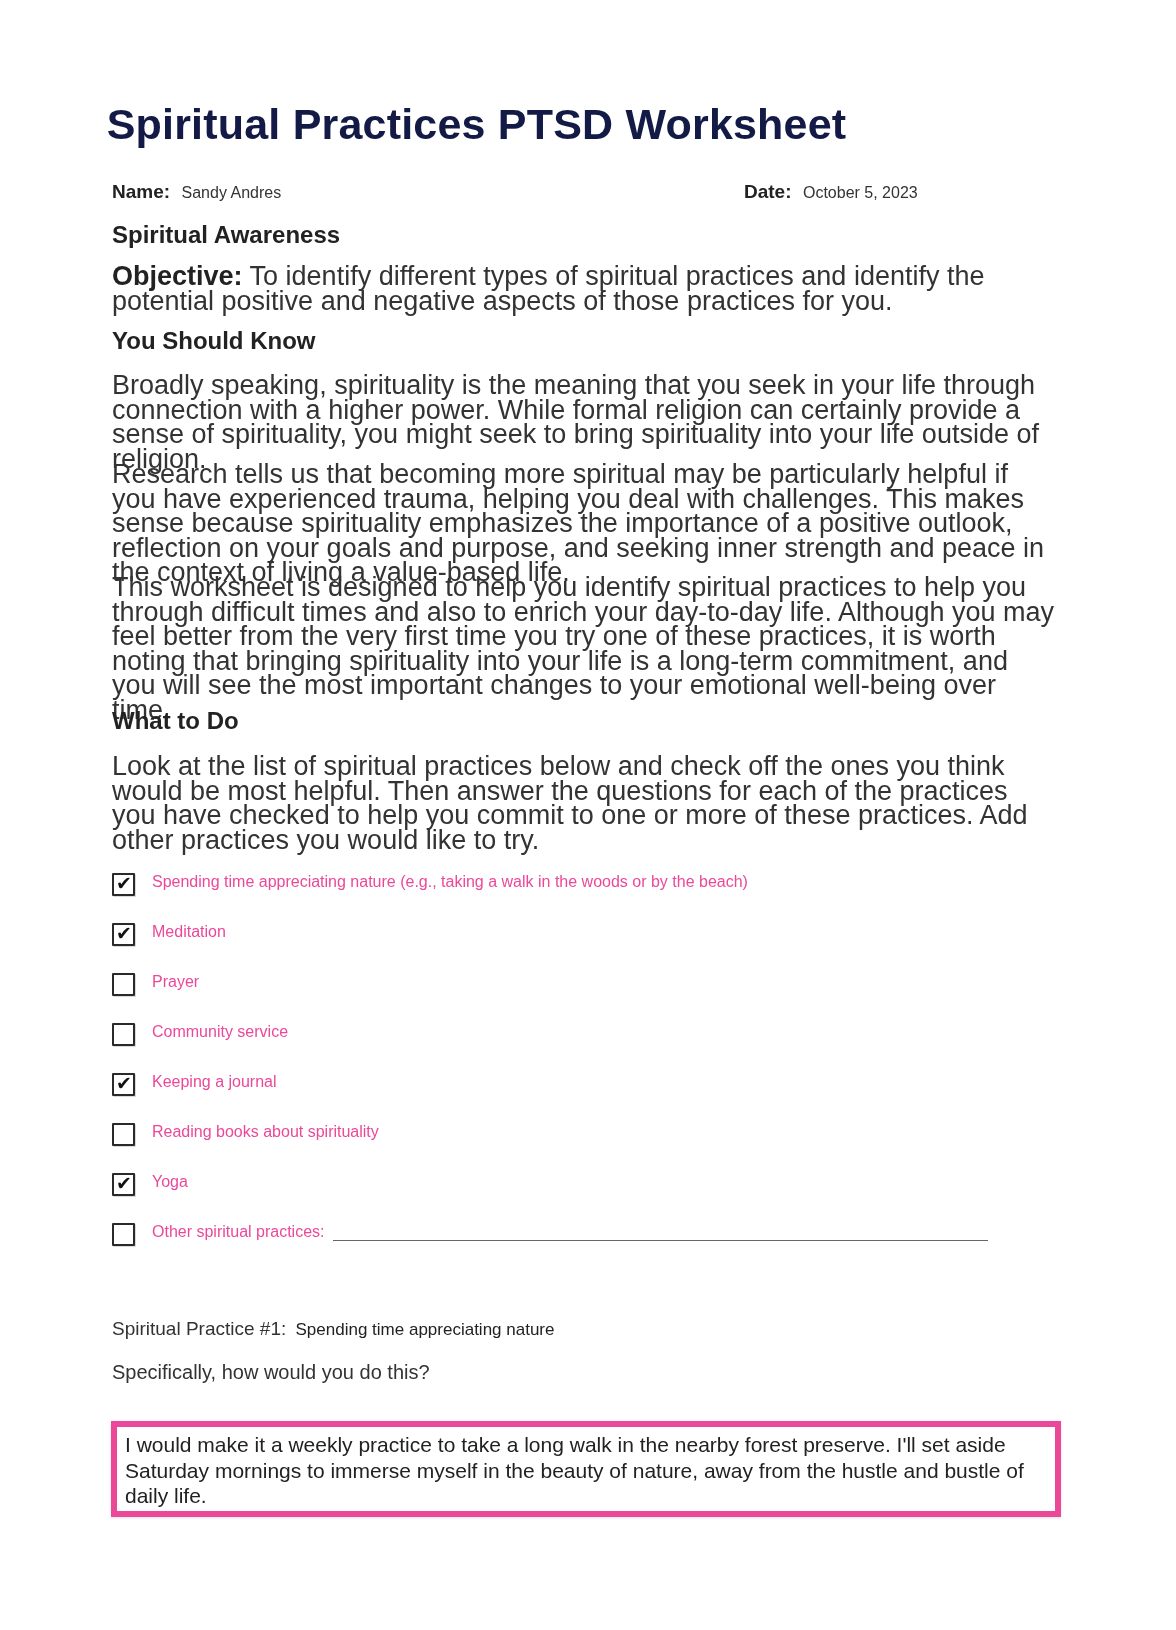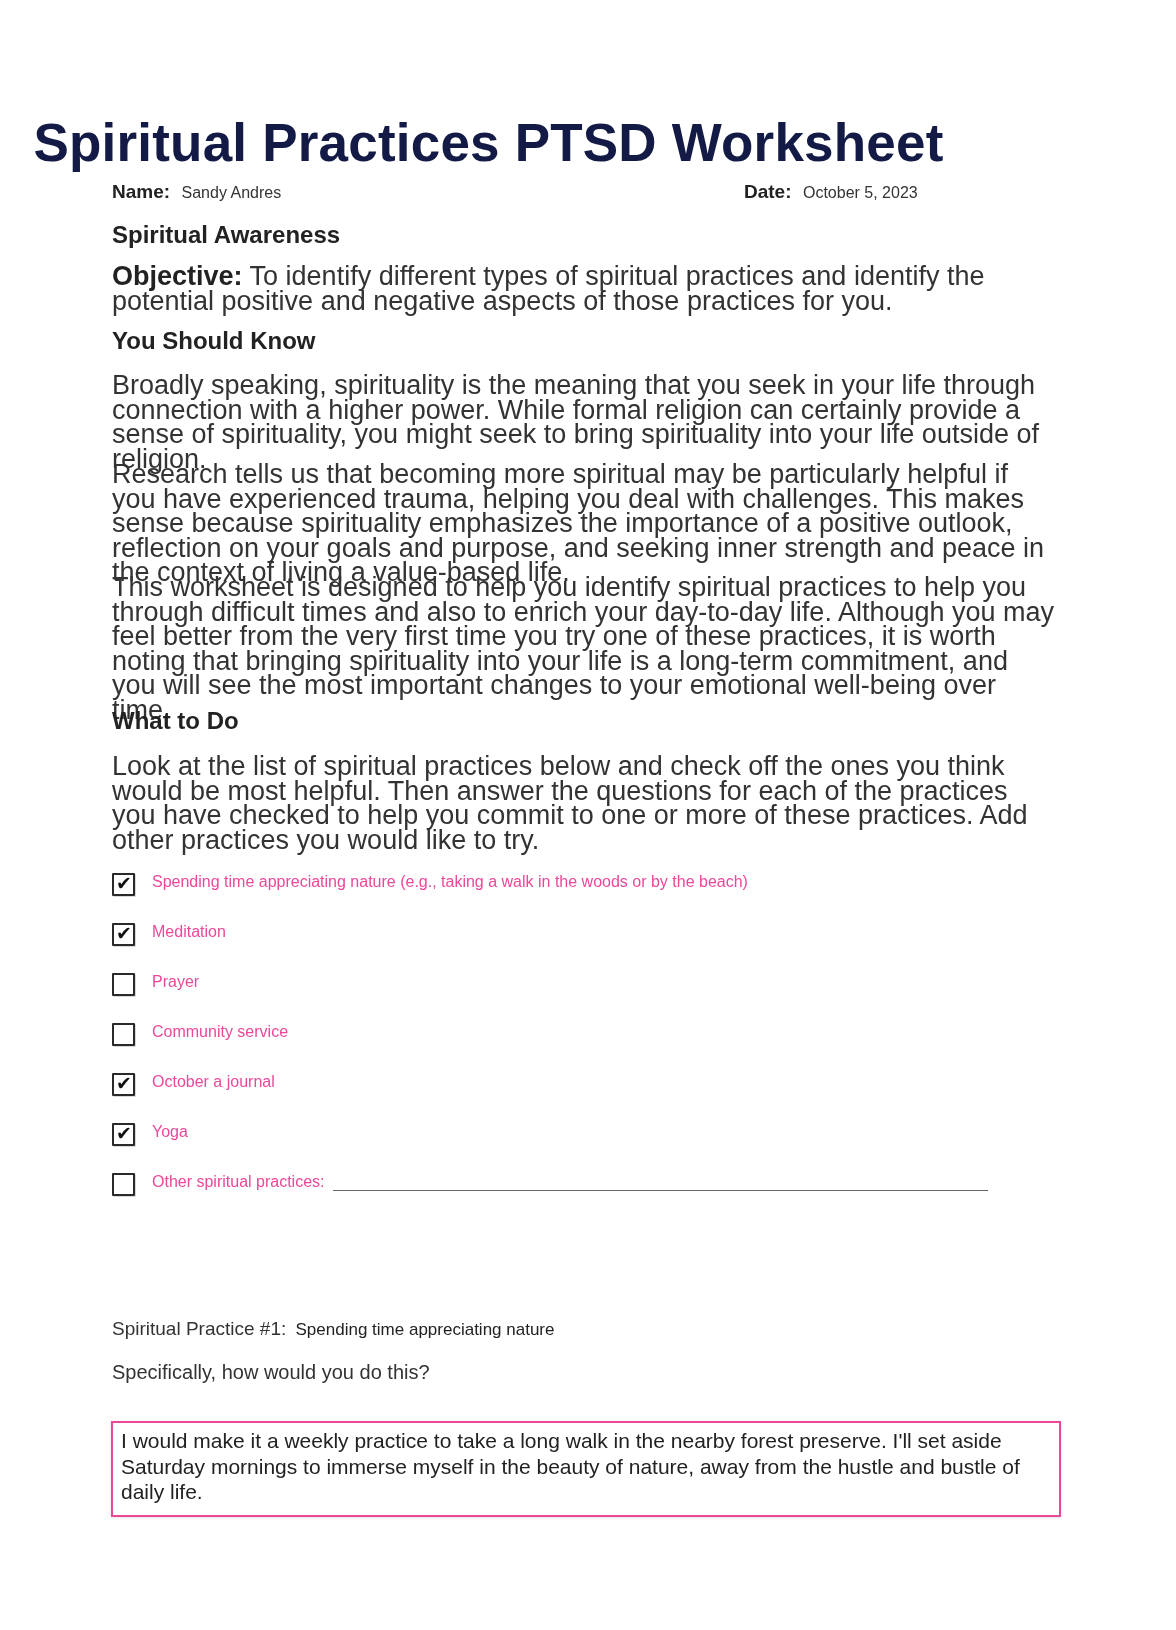--- a/index.html
+++ b/index.html
@@ -21,24 +21,24 @@
       width: 1176px;
       height: 1630px;
     }
     .title {
       position: absolute;
       left: 0;
       width: 945px;
       top: 96px;
       text-align: center;
       font-weight: bold;
-      font-size: 53px;
+      font-size: 43px;
       color: #121a45;
       letter-spacing: 0.2px;
-      margin: 16px;
+      margin: 4px;
     }
     .meta-row {
       position: absolute;
       top: 181px;
       left: 112px;
       width: 950px;
       height: 28px;
     }
     .meta-item {
       position: absolute;
@@ -144,21 +144,21 @@
       top: 1361px;
       font-size: 20px;
       color: #333;
     }
     .answer-box {
       position: absolute;
       left: 111px;
       top: 1421px;
       width: 950px;
       height: 96px;
-      border: 2px solid #ec4899;
+      border: 6px solid #ec4899;
       box-shadow: 0 1px 3px rgba(0,0,0,0.12);
       box-sizing: border-box;
       padding: 5px 8px;
       font-size: 21px;
       line-height: 25.5px;
       color: #222;
       background: #fff;
     }
   </style>
 </head>
@@ -220,21 +220,27 @@
     <li class="check-item">
       <span class="checkbox">
           <span class="tick"></span>
         </span>
       <span class="check-label">Community service</span>
     </li>
     <li class="check-item">
       <span class="checkbox">
           <span class="tick">✔</span>
         </span>
-      <span class="check-label">October a journal</span>
+      <span class="check-label">Keeping a journal</span>
+    </li>
+    <li class="check-item">
+      <span class="checkbox">
+          <span class="tick"></span>
+        </span>
+      <span class="check-label">Reading books about spirituality</span>
     </li>
     <li class="check-item">
       <span class="checkbox">
           <span class="tick">✔</span>
         </span>
       <span class="check-label">Yoga</span>
     </li>
     <li class="check-item">
       <span class="checkbox">
           <span class="tick"></span>

